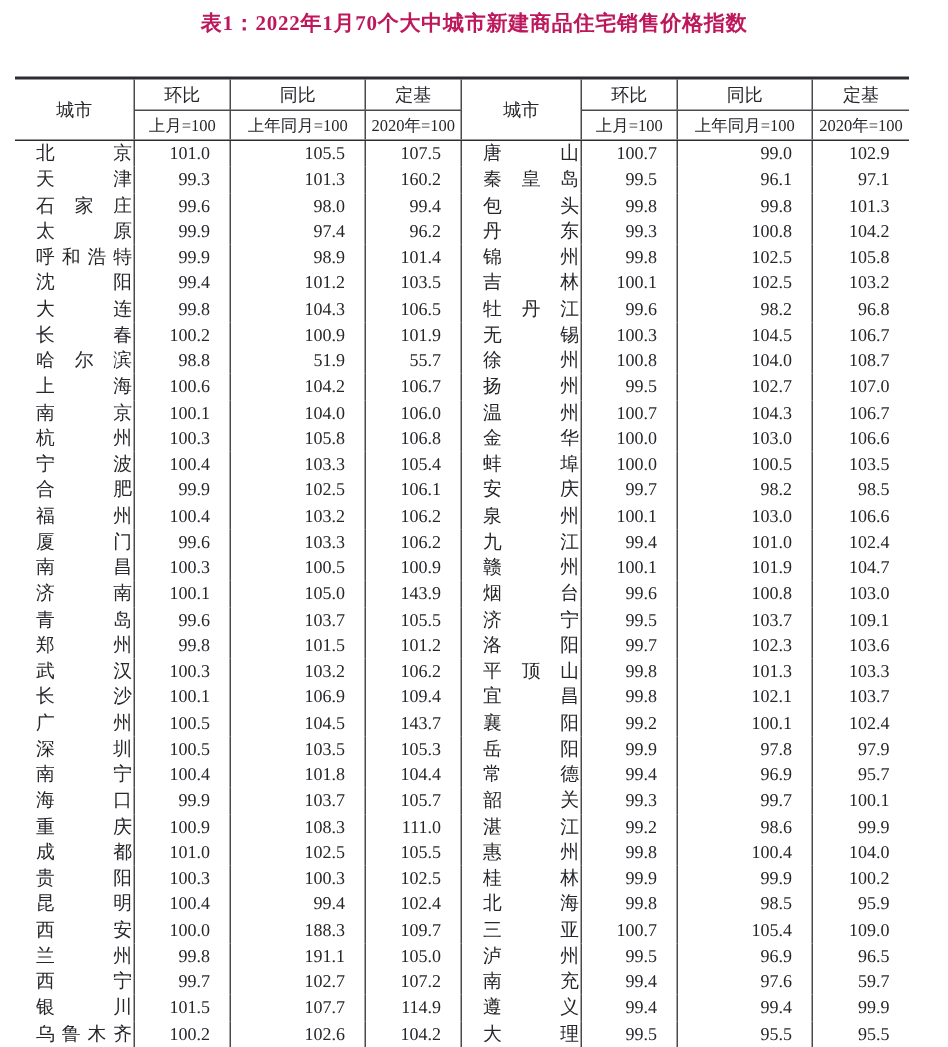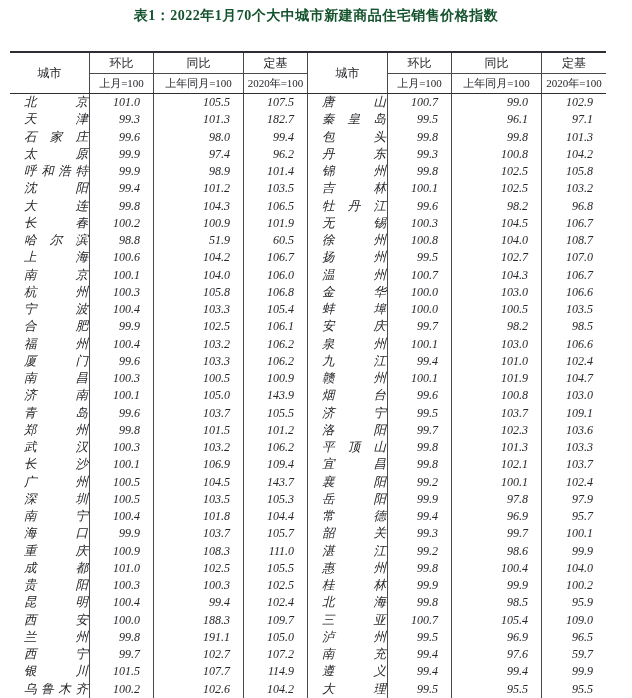--- a/index.html
+++ b/index.html
@@ -5,21 +5,21 @@
   html,body{margin:0;padding:0;}
   body{
     width:632px;height:698px;background:#ffffff;overflow:hidden;
     font-family:"Liberation Serif","DejaVu Serif",serif;
     color:#26262b;
     -webkit-font-smoothing:antialiased;
   }
   .page{position:relative;width:632px;height:698px;}
   .title{
     margin-top:7px;text-align:center;font-weight:bold;font-size:14px;
-    letter-spacing:.5px;color:#14532d;
+    letter-spacing:.5px;color:#be185d;
   }
   .table{
     position:absolute;left:10px;top:44px;width:596px;
     border-top:2.5px solid #2e2e32;border-bottom:2.5px solid #2e2e32;
   }
   .thead{
     display:grid;
     grid-template-columns:80px 64px 90px 64px 80px 64px 90px 64px;
     grid-template-rows:20px 20px;
     border-bottom:1.8px solid #2e2e32;
@@ -28,21 +28,21 @@
   .hcell{
     font-size:12px;display:flex;align-items:center;justify-content:center;
     box-sizing:border-box;color:#26262b;
   }
   .hcell.sub{font-size:11px;border-top:1px solid #4a4a4e;}
   .br{border-right:1px solid #4a4a4e;}
   .rowspan{grid-row:1/3;}
   .g1{grid-column:1;} .g2{grid-column:2;} .g3{grid-column:3;} .g4{grid-column:4;}
   .g5{grid-column:5;} .g6{grid-column:6;} .g7{grid-column:7;} .g8{grid-column:8;}
   .r1{grid-row:1;} .r2{grid-row:2;}
-  .tbody{display:block;font-style:italic;}
+  .tbody{display:block;}
   .trow{
     display:grid;
     grid-template-columns:80px 64px 90px 64px 80px 64px 90px 64px;
     height:17.25px;
   }
   .cell{
     box-sizing:border-box;font-size:12px;line-height:17.25px;
     white-space:nowrap;overflow:hidden;color:#26262b;
   }
   .cell.num{text-align:right;padding-right:13px;}
@@ -90,21 +90,21 @@
           <div class="cell num br">107.5</div>
           <div class="cell city br"><span class="cname">唐山</span></div>
           <div class="cell num br">100.7</div>
           <div class="cell num br">99.0</div>
           <div class="cell num">102.9</div>
         </div>
         <div class="trow">
           <div class="cell city br"><span class="cname">天津</span></div>
           <div class="cell num br">99.3</div>
           <div class="cell num br">101.3</div>
-          <div class="cell num br">182.7</div>
+          <div class="cell num br">160.2</div>
           <div class="cell city br"><span class="cname">秦皇岛</span></div>
           <div class="cell num br">99.5</div>
           <div class="cell num br">96.1</div>
           <div class="cell num">97.1</div>
         </div>
         <div class="trow">
           <div class="cell city br"><span class="cname">石家庄</span></div>
           <div class="cell num br">99.6</div>
           <div class="cell num br">98.0</div>
           <div class="cell num br">99.4</div>
@@ -160,21 +160,21 @@
           <div class="cell num br">101.9</div>
           <div class="cell city br"><span class="cname">无锡</span></div>
           <div class="cell num br">100.3</div>
           <div class="cell num br">104.5</div>
           <div class="cell num">106.7</div>
         </div>
         <div class="trow">
           <div class="cell city br"><span class="cname">哈尔滨</span></div>
           <div class="cell num br">98.8</div>
           <div class="cell num br">51.9</div>
-          <div class="cell num br">60.5</div>
+          <div class="cell num br">55.7</div>
           <div class="cell city br"><span class="cname">徐州</span></div>
           <div class="cell num br">100.8</div>
           <div class="cell num br">104.0</div>
           <div class="cell num">108.7</div>
         </div>
         <div class="trow">
           <div class="cell city br"><span class="cname">上海</span></div>
           <div class="cell num br">100.6</div>
           <div class="cell num br">104.2</div>
           <div class="cell num br">106.7</div>

